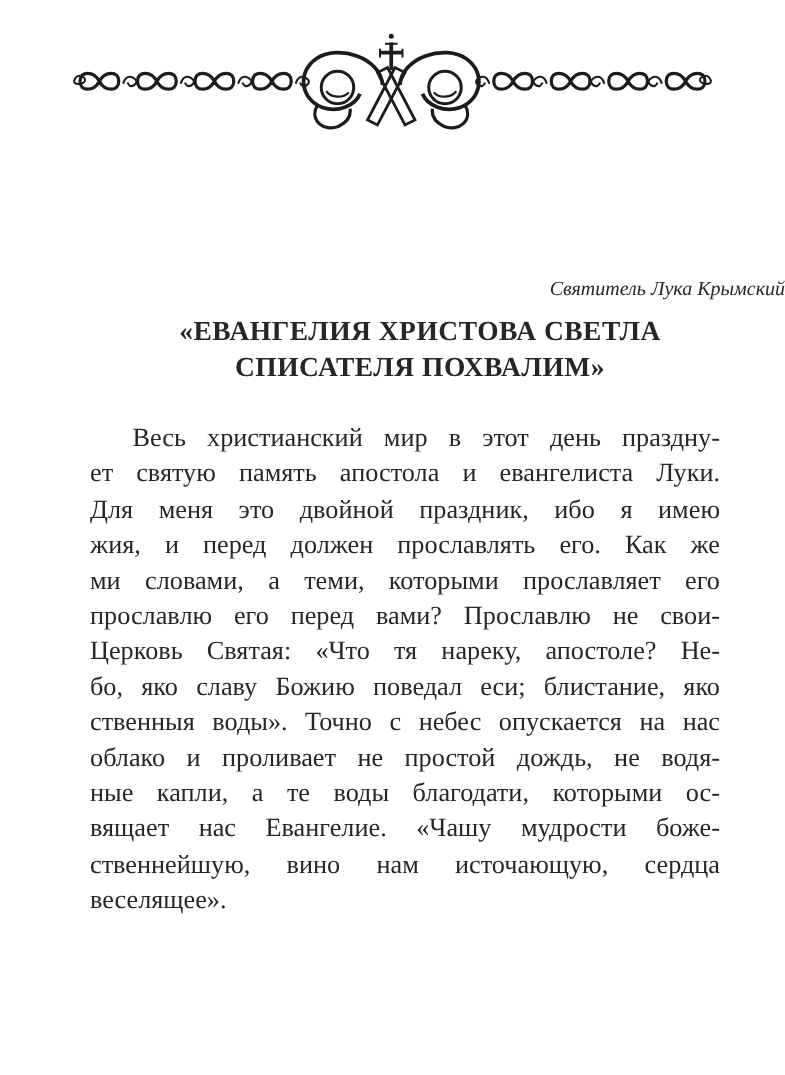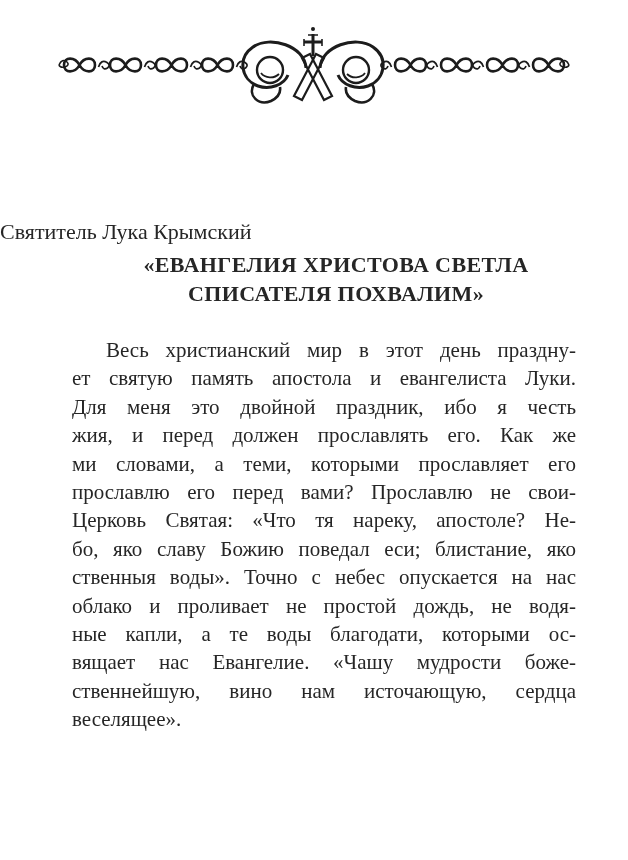--- a/index.html
+++ b/index.html
@@ -22,22 +22,23 @@
     top: 24px;
     left: 58px;
     width: 512px;
     height: 80px;
   }
   .author {
     position: absolute;
     top: 220px;
     left: 0;
     width: 100%;
-    text-align: left;
-    font-size: 22px;
+    text-align: right;
+    font-style: italic;
+    font-size: 16px;
     line-height: 24px;
   }
   .title {
     position: absolute;
     top: 250px;
     left: 0;
     width: 100%;
     margin: 0;
     text-align: center;
     font-weight: bold;
@@ -126,21 +127,21 @@
   <div class="author">Святитель Лука Крымский</div>
 
   <h1 class="title">
     <span>«ЕВАНГЕЛИЯ ХРИСТОВА СВЕТЛА</span><br>
     <span>СПИСАТЕЛЯ ПОХВАЛИМ»</span>
   </h1>
 
   <div class="bodytext">
     <div class="bline justified indent">Весь христианский мир в этот день праздну-</div>
     <div class="bline justified">ет святую память апостола и евангелиста Луки.</div>
-    <div class="bline justified">Для меня это двойной праздник, ибо я честь</div>
+    <div class="bline justified">Для меня это двойной праздник, ибо я имею</div>
     <div class="bline justified">жия, и перед должен прославлять его. Как же</div>
     <div class="bline justified">ми словами, а теми, которыми прославляет его</div>
     <div class="bline justified">прославлю его перед вами? Прославлю не свои-</div>
     <div class="bline justified">Церковь Святая: «Что тя нареку, апостоле? Не-</div>
     <div class="bline justified">бо, яко славу Божию поведал еси; блистание, яко</div>
     <div class="bline justified">ственныя воды». Точно с небес опускается на нас</div>
     <div class="bline justified">облако и проливает не простой дождь, не водя-</div>
     <div class="bline justified">ные капли, а те воды благодати, которыми ос-</div>
     <div class="bline justified">вящает нас Евангелие. «Чашу мудрости боже-</div>
     <div class="bline justified">ственнейшую, вино нам источающую, сердца</div>

